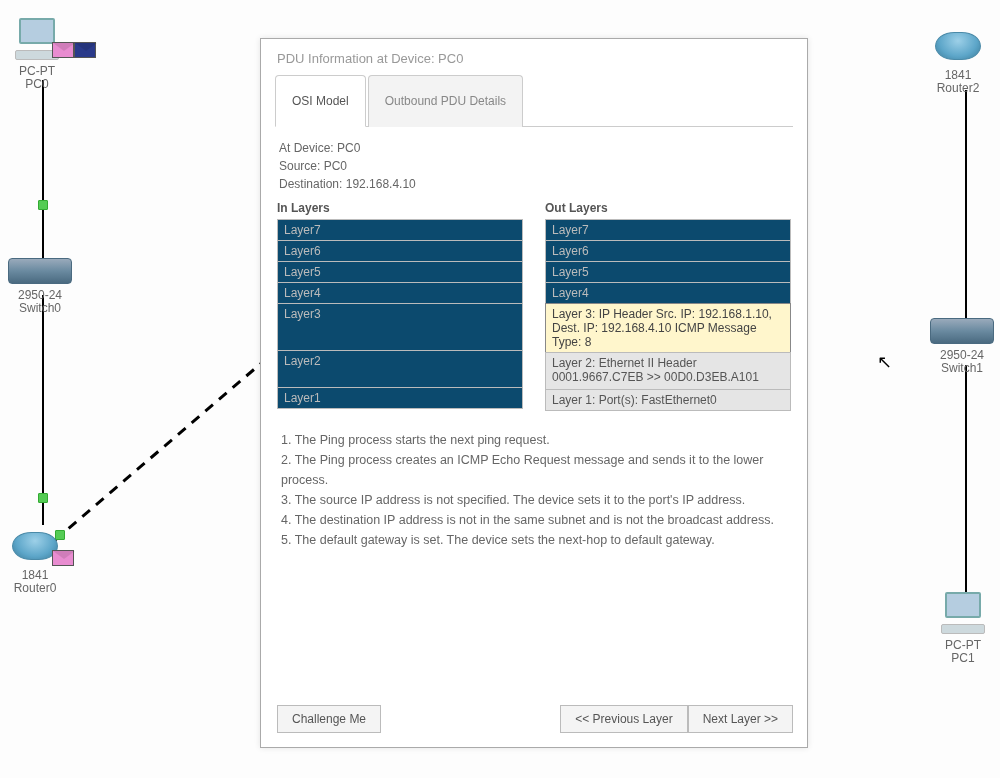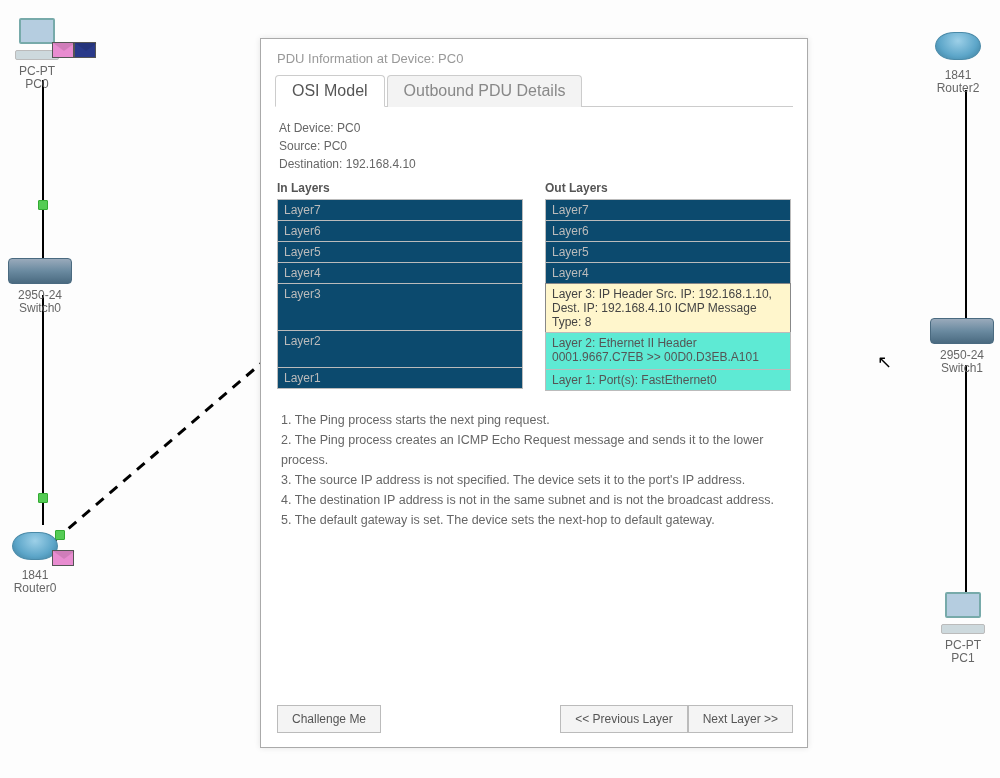--- a/index.html
+++ b/index.html
@@ -100,26 +100,26 @@
   .pdu-title {
     color: #999;
     font-size: 13px;
     padding: 4px 0 8px 2px;
   }
   .tabs {
     display: flex;
     border-bottom: 1px solid #ccc;
   }
   .tab {
-    padding: 6px 16px;
+    padding: 18px 16px;
     border: 1px solid #ccc;
     border-bottom: none;
     background: #f3f3f3;
     color: #888;
-    font-size: 16px;
+    font-size: 12px;
     margin-right: 2px;
     border-top-left-radius: 4px;
     border-top-right-radius: 4px;
     position: relative;
     top: 1px;
   }
   .tab.active {
     background: #fff;
     color: #555;
     border-bottom: 1px solid #fff;
@@ -146,21 +146,21 @@
     padding: 3px 6px;
     font-size: 12px;
     color: #bbb;
     min-height: 20px;
     margin-bottom: -1px;
     background: #0c4a6e;
   }
   .layer-cell.tall { min-height: 48px; }
   .layer-cell.active {
     color: #555;
-    background: #5eead4;
+    background: #e5e5e5;
   }
   .layer-cell.highlight {
     background: #fff6cc;
     border: 1px solid #888;
     color: #444;
   }
   .desc {
     padding: 20px 6px 10px 6px;
     line-height: 1.6;
     color: #666;

